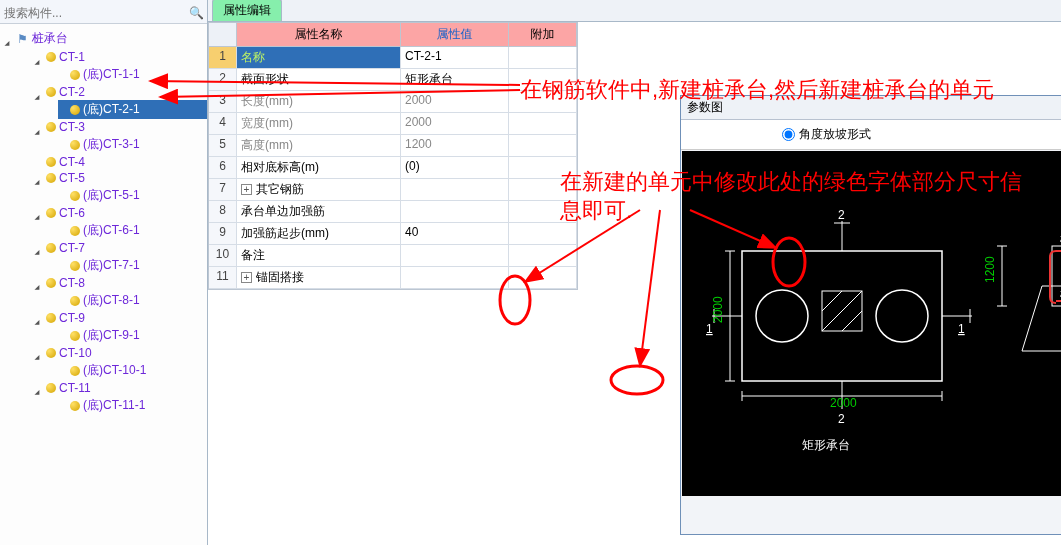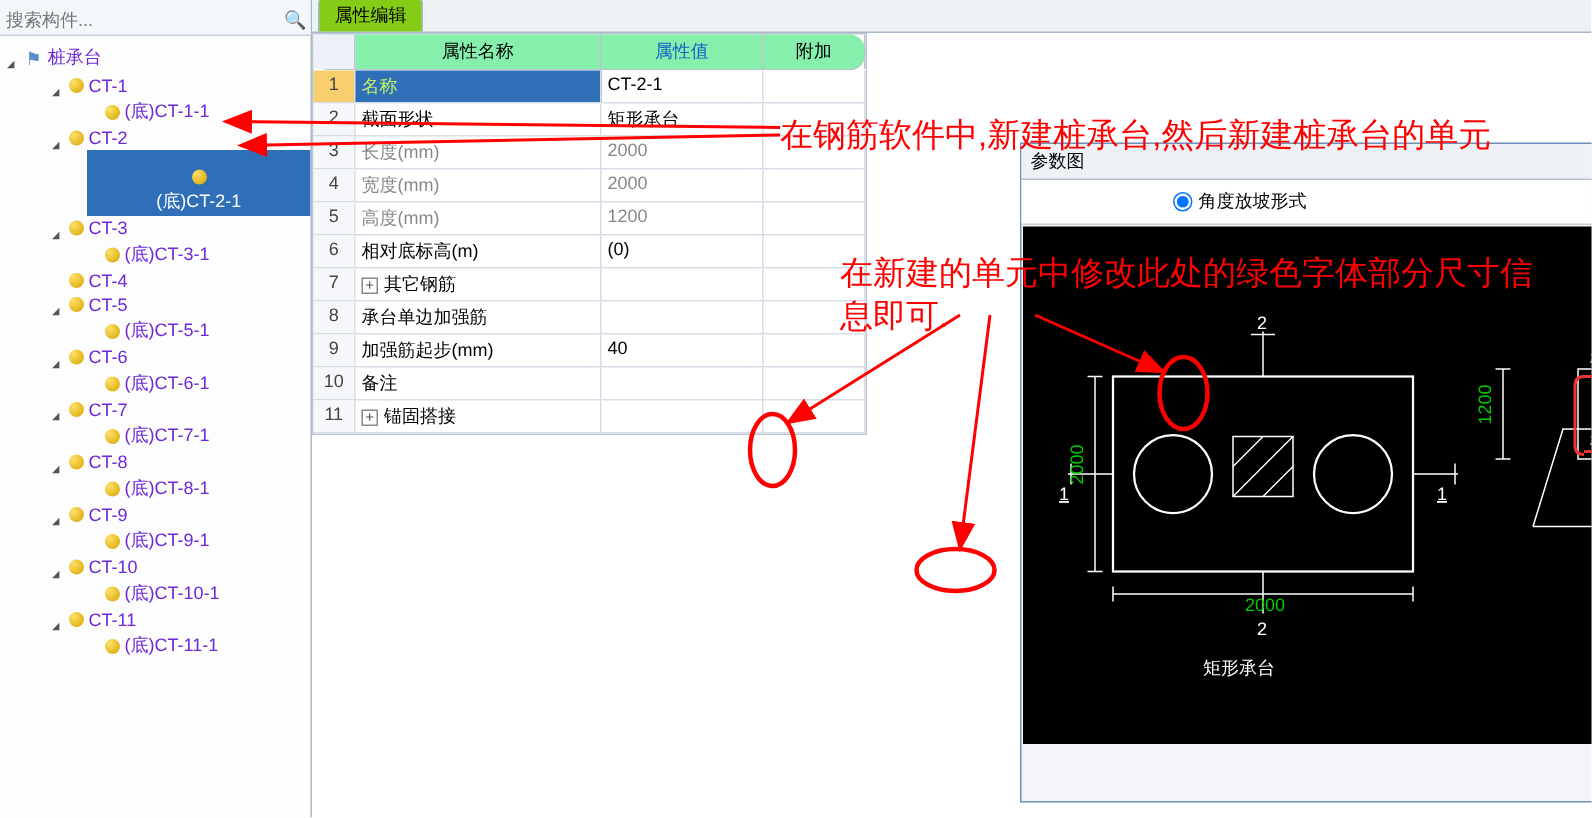--- a/index.html
+++ b/index.html
@@ -13,31 +13,31 @@
   .tree { padding: 4px 0 0 4px; overflow:auto; height: calc(100% - 24px);}
   .tree-root { display:flex; align-items:center; gap:4px; padding:2px 0;}
   .tree-root .rico { color:#5a8bc4; }
   .node { display:flex; align-items:center; gap:3px; padding:1px 0; white-space:nowrap;}
   .indent1 { margin-left: 30px; }
   .indent2 { margin-left: 54px; }
   .tri { width:9px; height:9px; display:inline-block; }
   .tri.open::before{content:"◢"; font-size:8px; color:#555; display:inline-block; transform:scale(0.8);}
   .tri.none{ width:9px;}
   .bullet { width:10px;height:10px;border-radius:50%;background:radial-gradient(circle at 30% 30%,#ffe066,#d4a400);display:inline-block;}
-  .node.sel { background:#2f6fb7; color:#fff;flex-direction:column; }
+  .node.sel { background:#2f6fb7; color:#fff; }
   .node.sel .lbl{color:#fff;}
   .lbl { color:#6d28d9; }
 
   
   .right-area { position:absolute; left:208px; top:0; right:0; height:545px; }
   .tab-bar { height:22px; background:#eef2f7; border-bottom:1px solid #a8b8c8; display:flex; align-items:flex-end; padding-left:4px;}
-  .tab { border:1px solid #a8b8c8; border-bottom:none; background:#84cc16; padding:2px 10px; border-radius:3px 3px 0 0;}
+  .tab { border:1px solid #a8b8c8; border-bottom:none; background:#86efac; padding:2px 10px; border-radius:3px 3px 0 0;}
 
   .prop-grid { position:absolute; left:0; top:22px; width:370px; border:1px solid #bcc6d2;}
-  .pg-head { display:flex; background:#86efac; border-bottom:1px solid #bcc6d2;border-radius:11px;}
+  .pg-head { display:flex; background:#fca5a5; border-bottom:1px solid #bcc6d2;}
   .pg-head div { padding:3px 4px; border-right:1px solid #bcc6d2; text-align:center;}
   .pg-head .hval { color:#1560c9;font-family:Liberation Mono, monospace; }
   .col-idx{width:28px; background:#edf1f7;}
   .col-name{width:164px;}
   .col-val{width:108px;}
   .col-ext{flex:1;}
   .pg-row{display:flex; border-bottom:1px solid #d6dde6;}
   .pg-row div{padding:2px 4px; border-right:1px solid #d6dde6; min-height:18px;}
   .pg-row .col-idx{text-align:center; color:#444; background:#f5f7fb;}
   .pg-row.sel .col-idx{background:#f7cf6f;}

